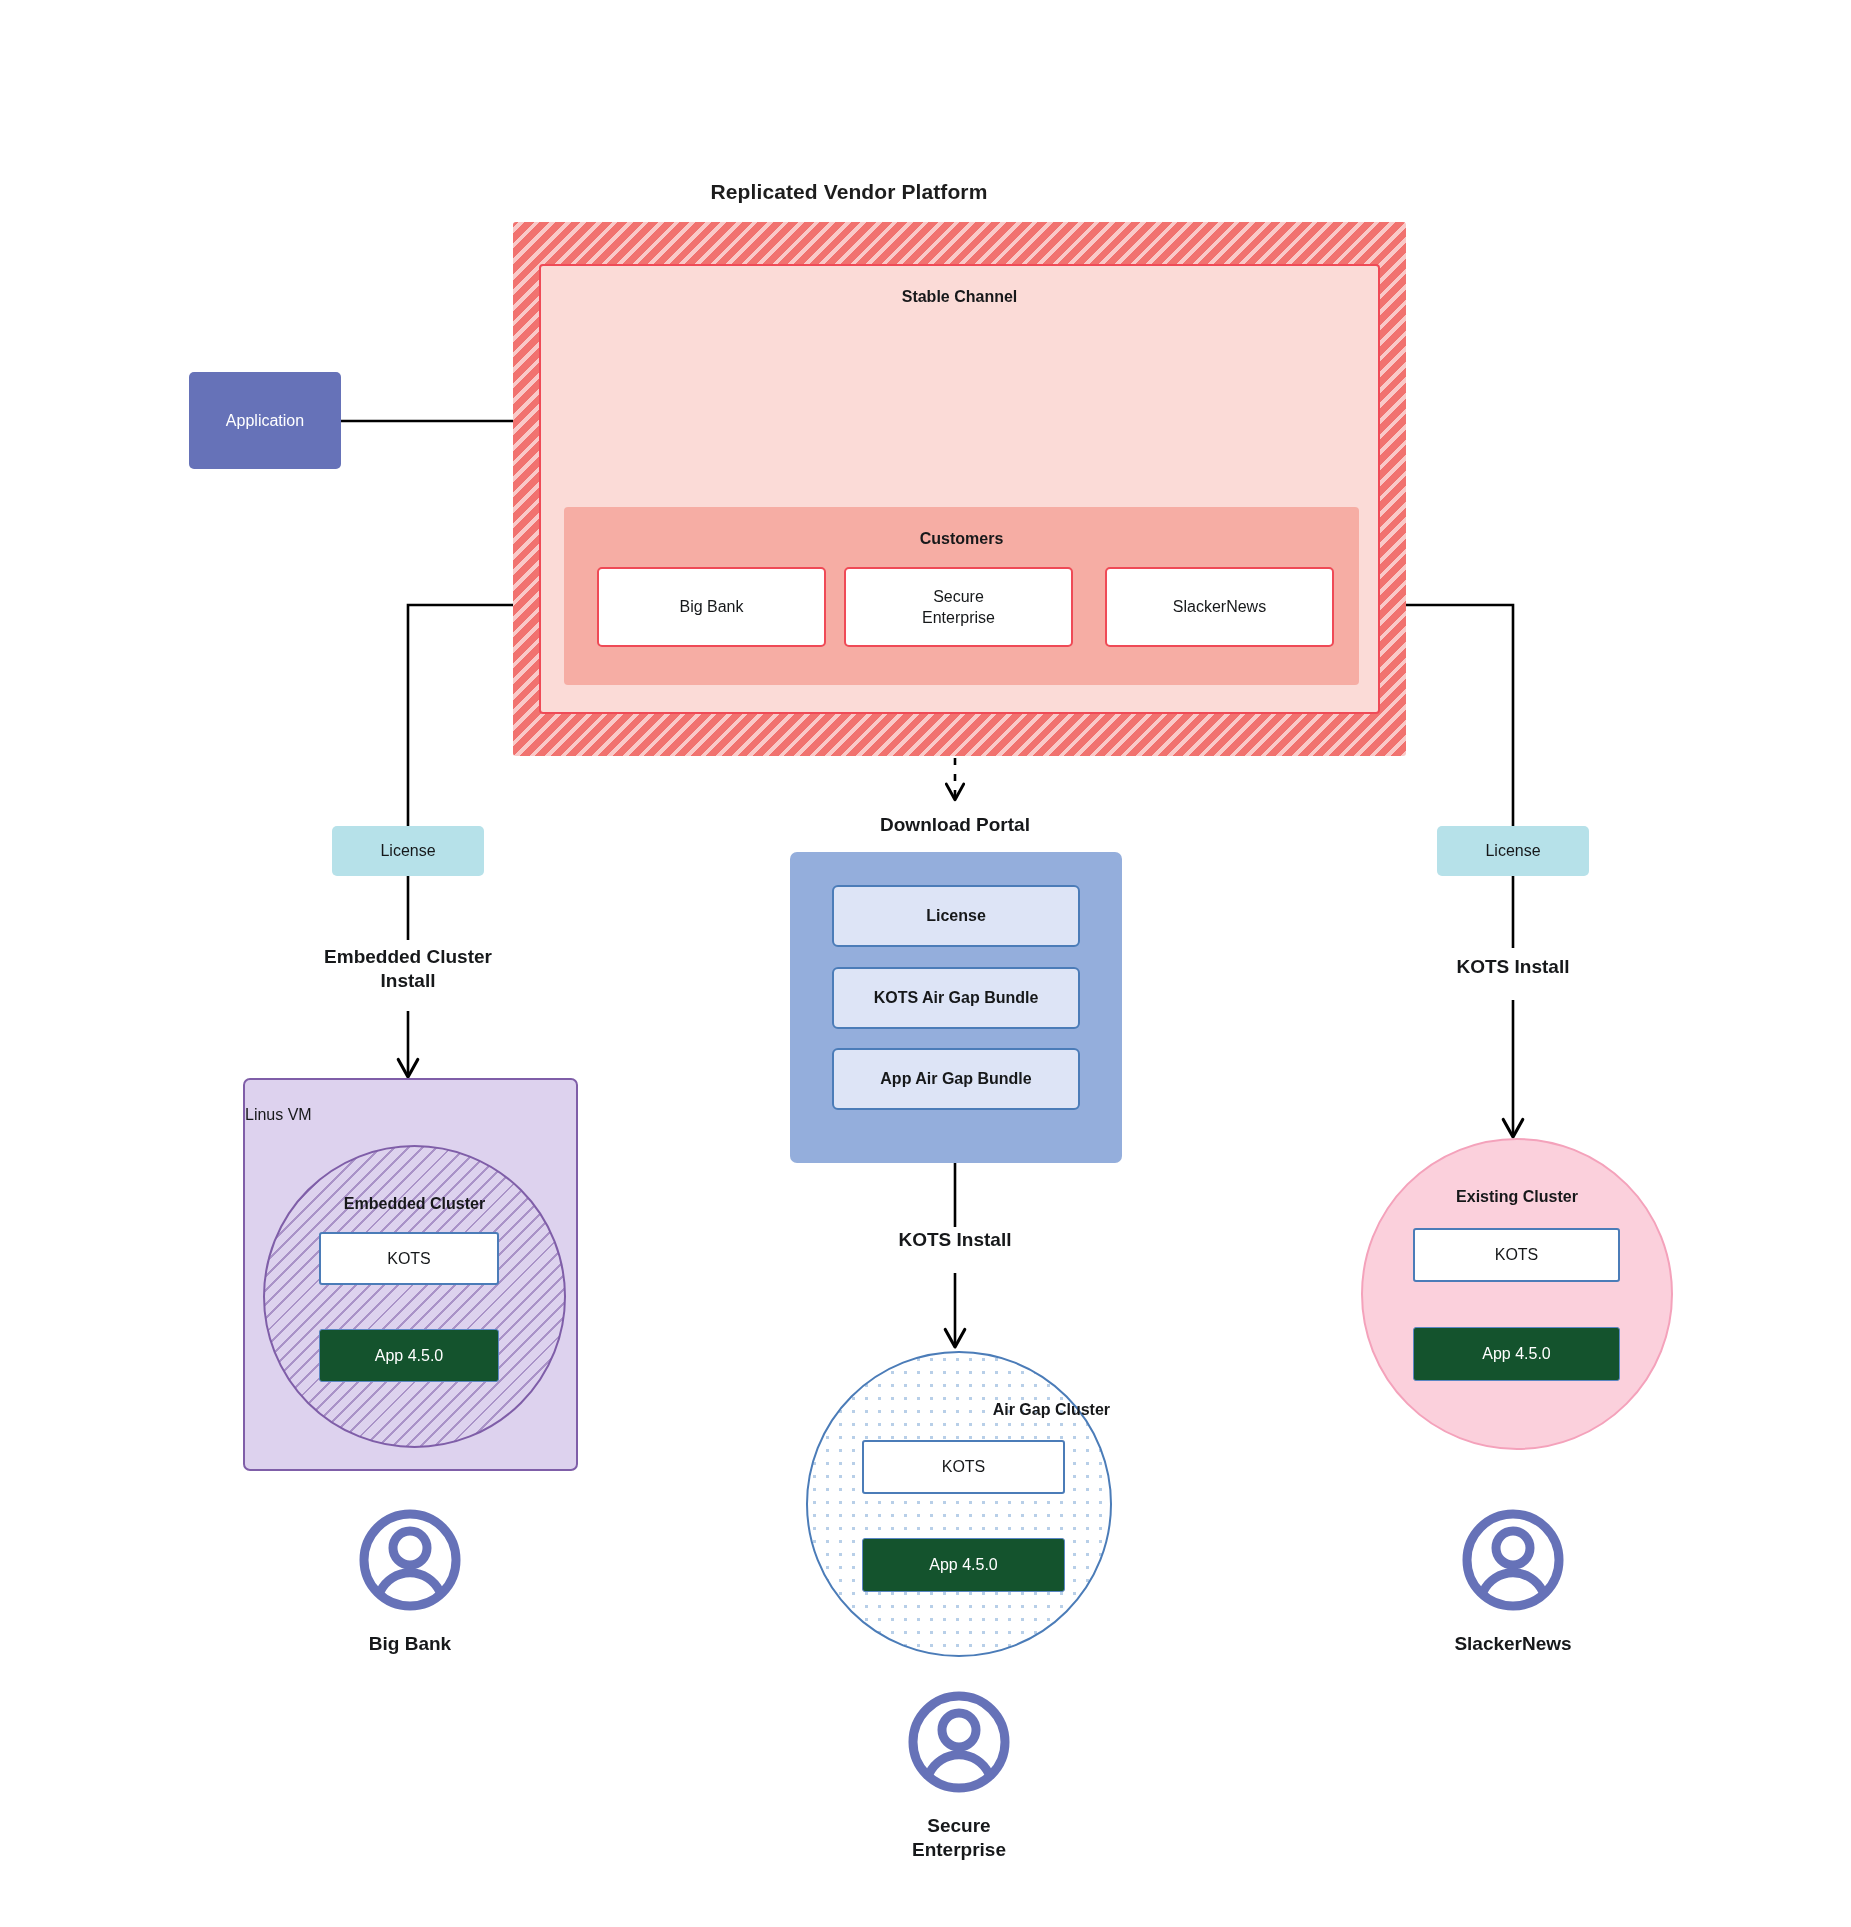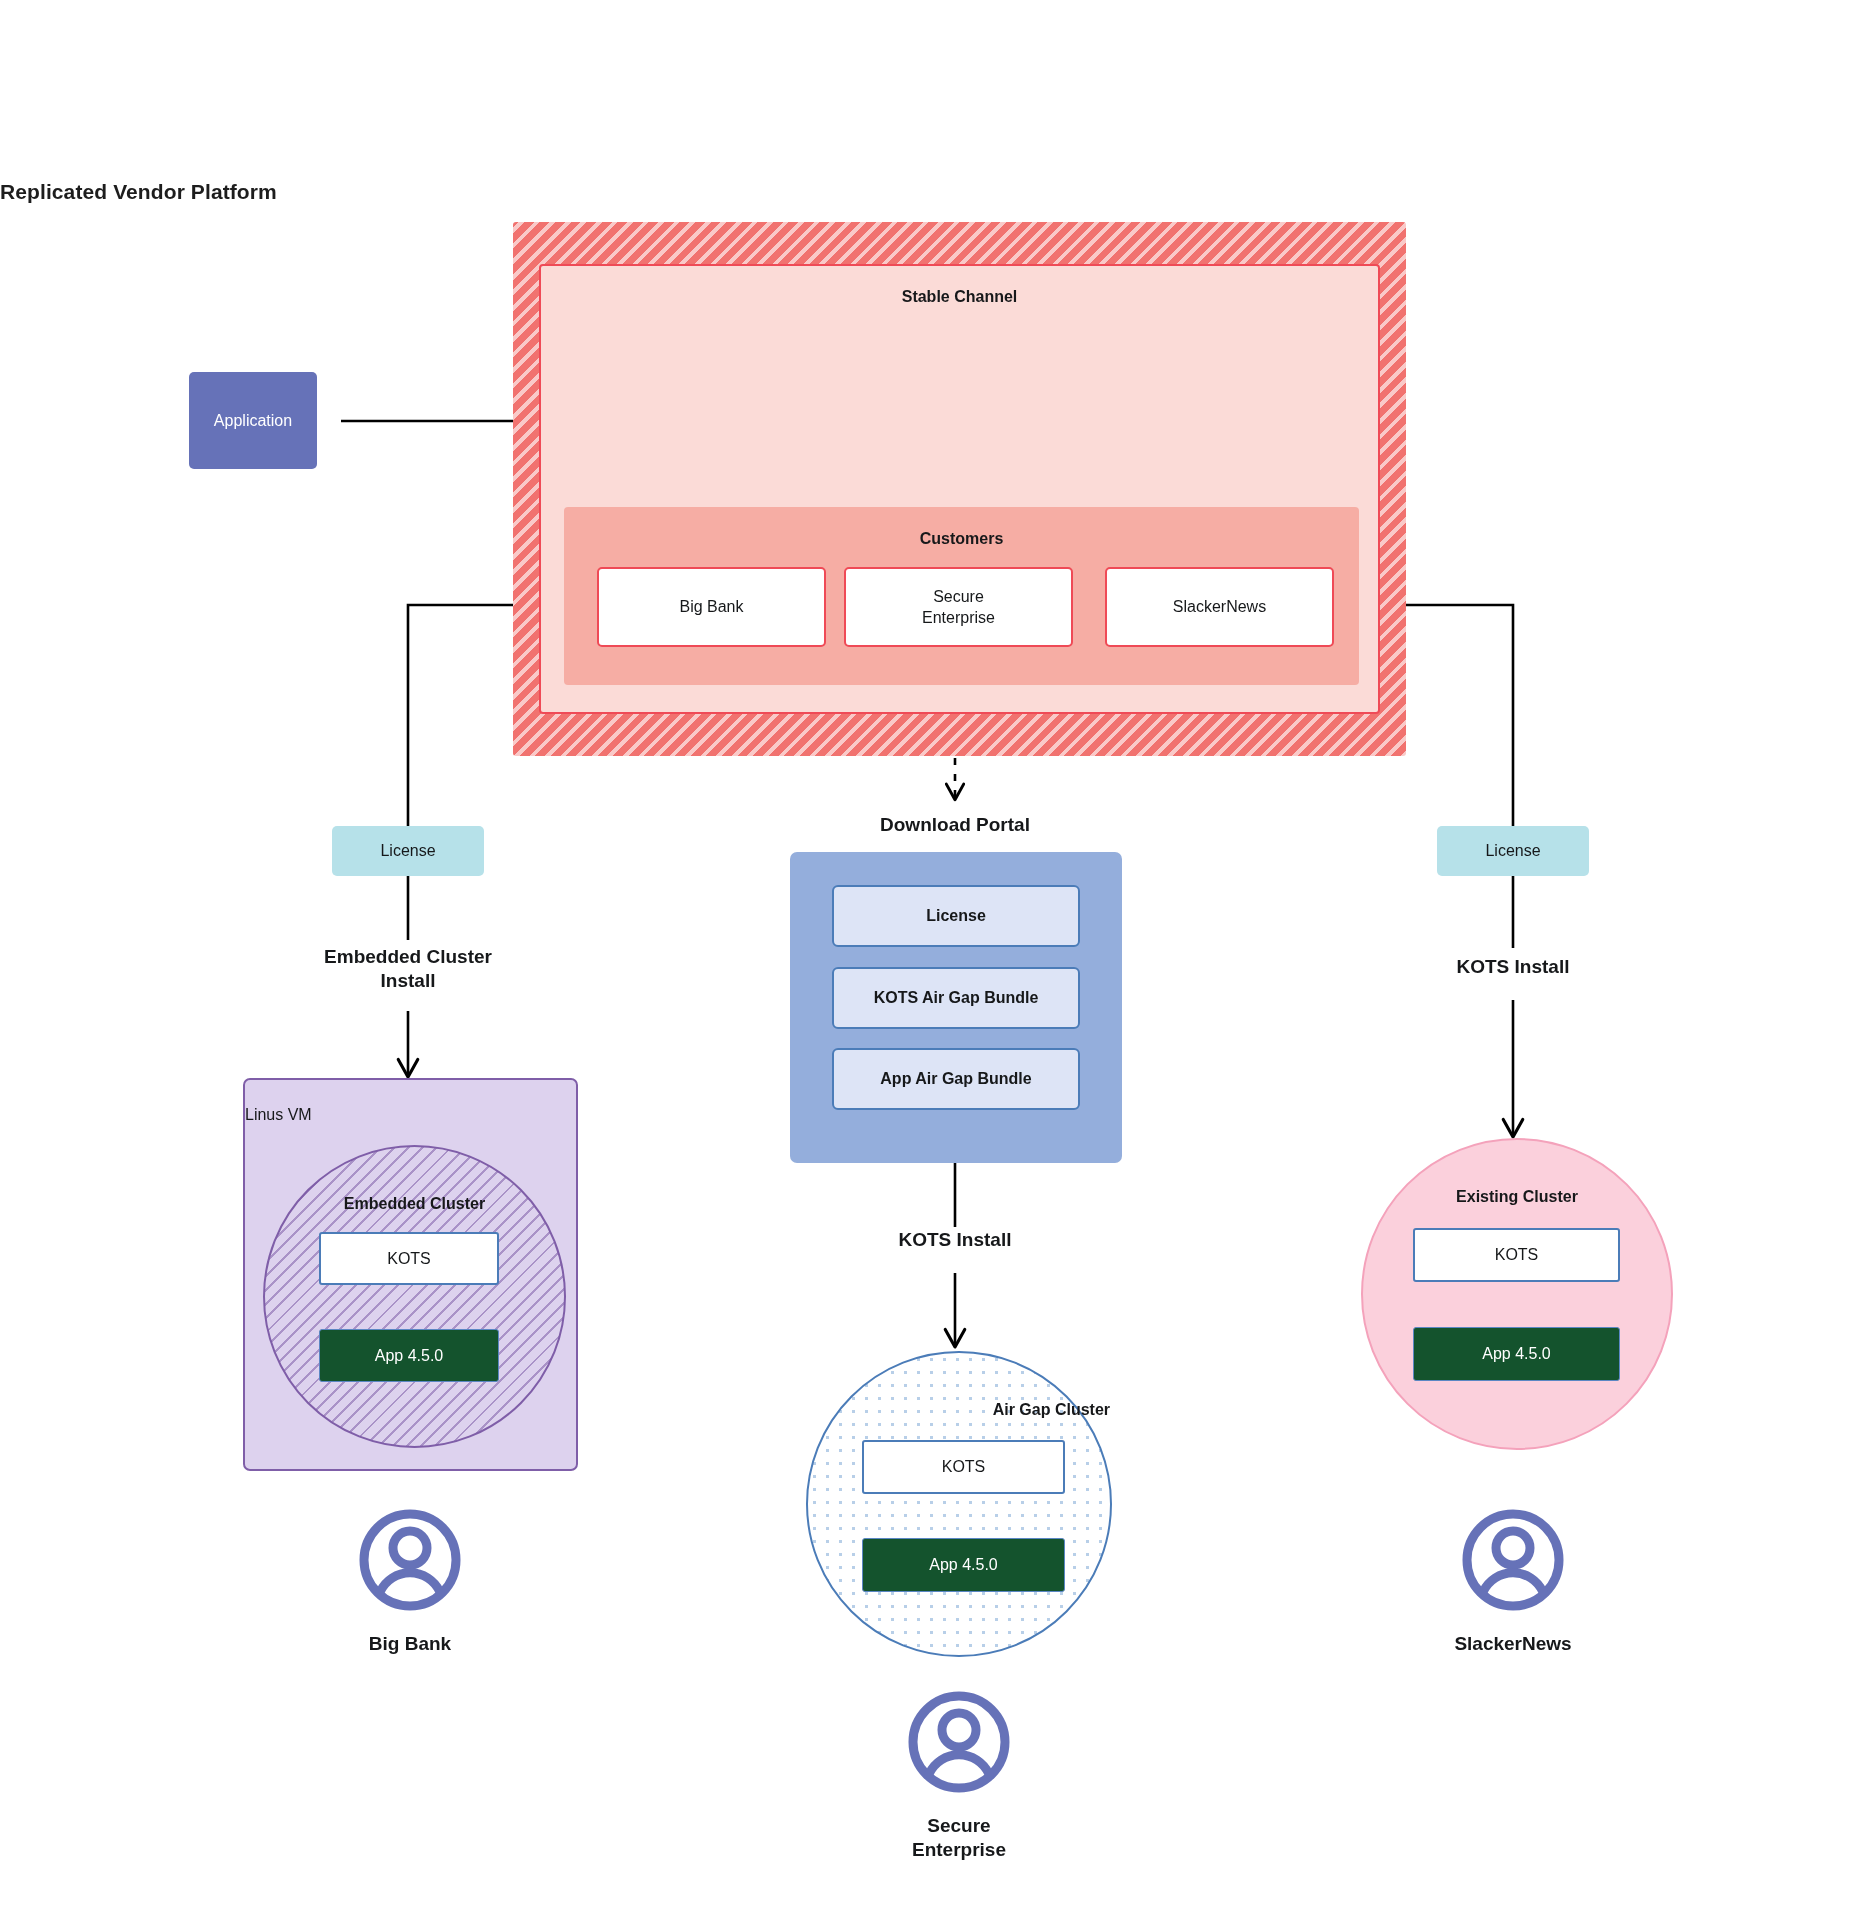--- a/index.html
+++ b/index.html
@@ -254,21 +254,21 @@
 
     <g>
       <path d="M963 1496 L963 1536" stroke="#000000" stroke-width="2.4" fill="none" stroke-dasharray="5 6" marker-end="url(#arrowsm)"></path>
     </g>
 
     <g>
       <path d="M1513 1285 L1513 1325" stroke="#000000" stroke-width="2.4" fill="none" stroke-dasharray="5 6" marker-end="url(#arrowsm)"></path>
     </g>
   </svg>
 
-  <div class="abs diagram-title" style="left:0; top:180px; width:1698px; ">Replicated Vendor Platform</div>
+  <div class="abs diagram-title" style="left:0; top:180px; width:1698px; text-align:center;">Replicated Vendor Platform</div>
 
   <div class="abs vendor-platform" style="left:513px; top:222px; width:893px; height:534px;">
 
     <div class="abs stable-channel" style="left:26px; top:42px; width:841px; height:450px;">
 
       <div class="panel-heading" style="top:22px;">Stable Channel</div>
 
 
       <div class="abs customers" style="left:23px; top:241px; width:795px; height:178px;">
         <div class="panel-heading" style="top:23px;">Customers</div>
@@ -282,21 +282,21 @@
 Enterprise</span>
         </div>
 
         <div class="abs ctr customer-chip" style="left:541px; top:60px; width:229px; height:80px; white-space:pre-line;">
           <span>SlackerNews</span>
         </div>
       </div>
     </div>
   </div>
 
-  <div class="abs ctr application-box" style="left:189px; top:372px; width:128px; height:97px;">
+  <div class="abs ctr application-box" style="left:189px; top:372px; width:152px; height:97px;">
     <span>Application</span>
   </div>
 
   <div class="abs ctr license-chip" style="left:332px; top:826px; width:152px; height:50px;">
     <span>License</span>
   </div>
 
   <div class="abs ctr license-chip" style="left:1437px; top:826px; width:152px; height:50px;">
     <span>License</span>
   </div>

